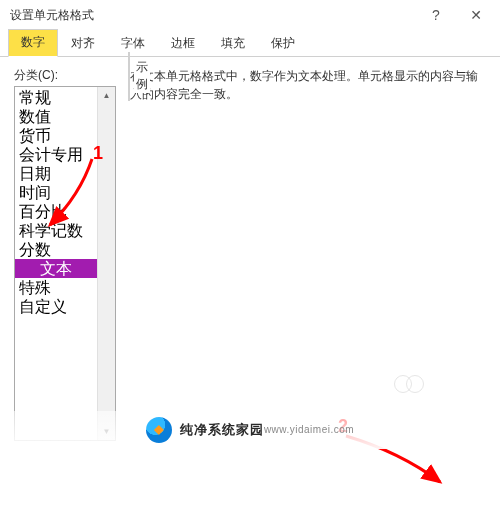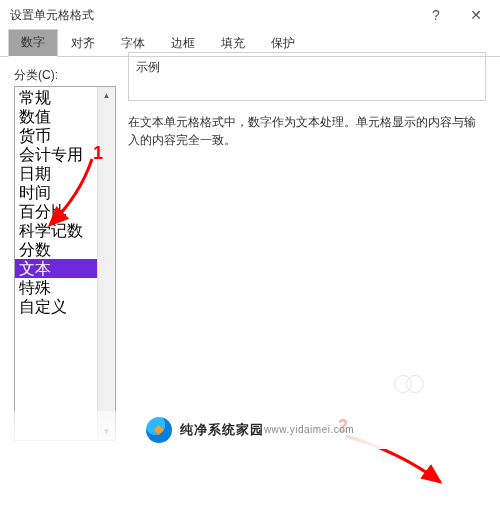--- a/index.html
+++ b/index.html
@@ -63,21 +63,21 @@
     color: #333;
     border: 1px solid transparent;
     border-bottom: none;
     position: relative;
     top: 1px;
     cursor: default;
   }
   .tab.active {
     border: 1px solid #d0d0d0;
     border-bottom: 1px solid #fff;
-    background: #a3a3a3;
+    background: #fde047;
   }
   
   .body {
     padding: 10px 14px 6px 14px;
     display: flex;
     gap: 12px;
     height: 390px;
     box-sizing: border-box;
   }
   .col-left {
@@ -103,22 +103,23 @@
     padding: 1px 0;
   }
   .cat-item {
     padding: 1px 4px 1px 4px;
     font-size: 16px;
     line-height: 17px;
     white-space: nowrap;
     cursor: default;
   }
   .cat-item.selected {
-    background: #6d28d9;
+    background: #a21caf;
     color: #fff;
+    text-align: center;
   }
   .scrollbar {
     width: 17px;
     background: #f0f0f0;
     border-left: 1px solid #e0e0e0;
     position: relative;
   }
   .scroll-btn {
     position: absolute;
     left: 0; right: 0;
@@ -128,21 +129,20 @@
     align-items: center;
     justify-content: center;
     font-size: 8px;
     color: #666;
   }
   .scroll-btn.up { top: 0; }
   .scroll-btn.down { bottom: 0; }
   .col-right {
     flex: 1;
     display: flex;
-    flex-direction: column;
   }
   .sample-box {
     border: 1px solid #d0d0d0;
     height: 32px;
     margin-bottom: 12px;
     margin-top: -15px;
     padding-top: 15px;
     position: relative;
   }
   .sample-wrap {

